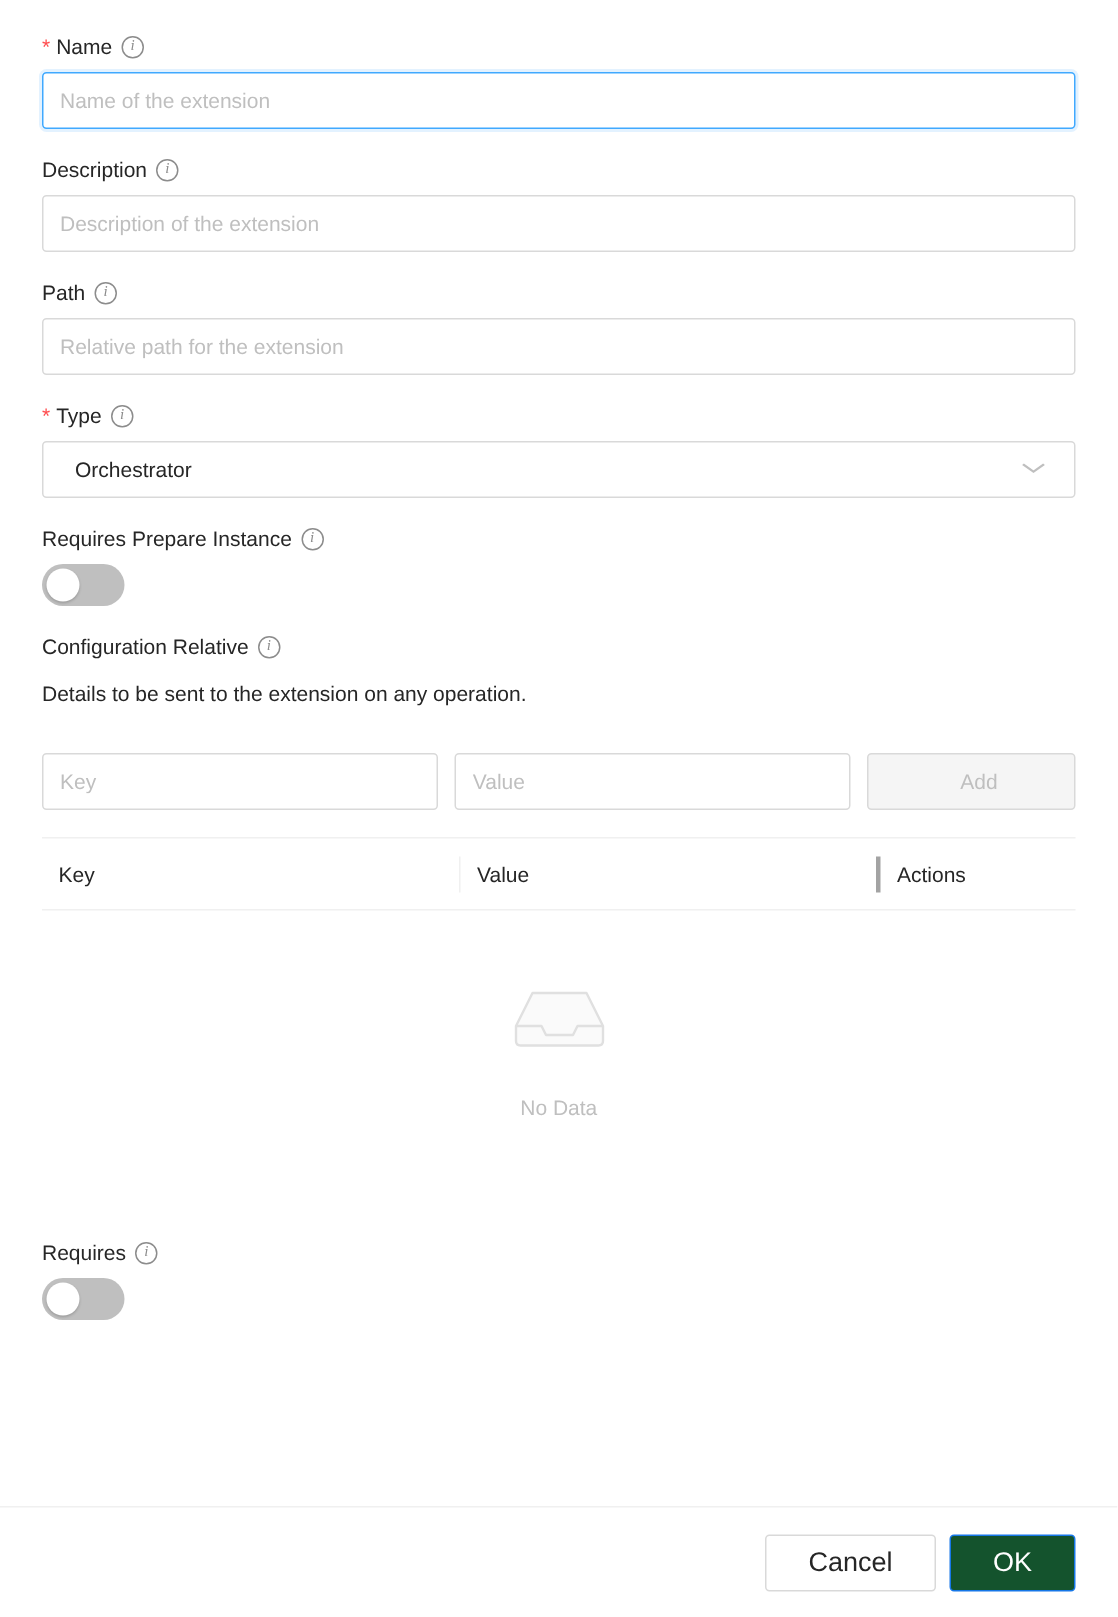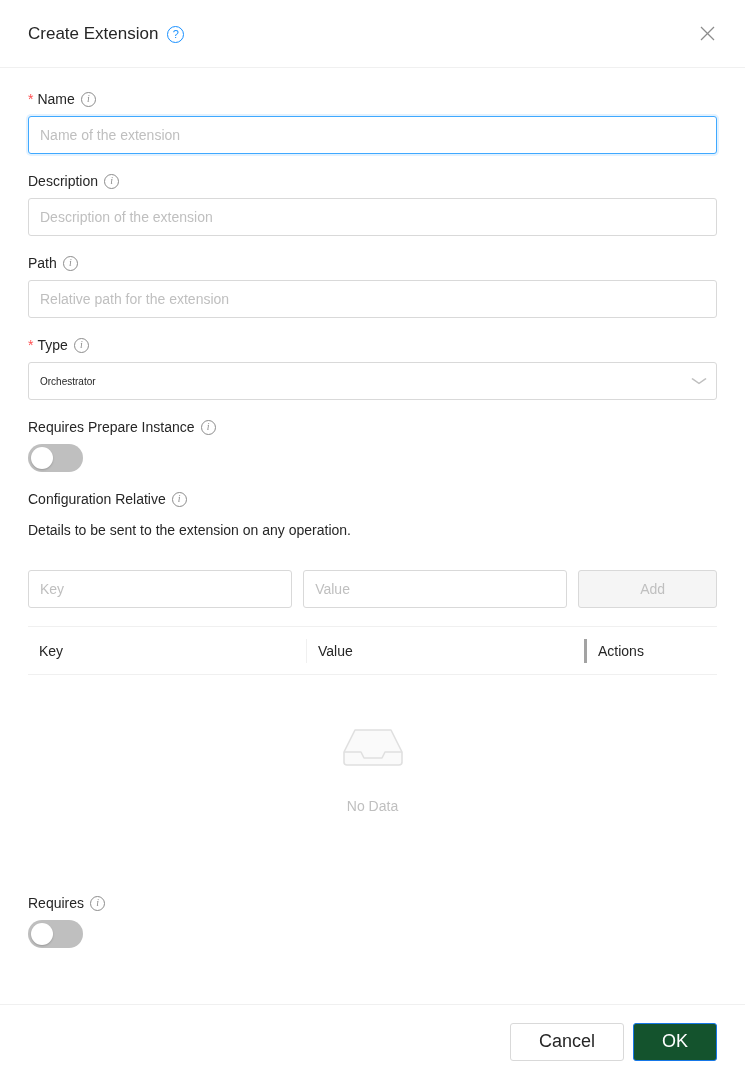--- a/index.html
+++ b/index.html
@@ -131,27 +131,27 @@
     box-shadow: 0 0 0 2px rgba(24,144,255,0.12);
   }
   .field-block { margin-bottom: 18px; }
 
   
   .select-box {
     width: 100%;
     height: 38px;
     border: 1px solid #d9d9d9;
     border-radius: 3px;
-    padding: 0 11px;
+    padding: 0 21px;
     display: flex;
     align-items: center;
     justify-content: space-between;
     background: #fff;
     cursor: pointer;
-    font-size: 10px;
+    font-size: 14px;
   }
   .select-value { color: #262626; }
   .chevron {
     color: #bfbfbf;
     font-size: 11px;
     line-height: 1;
     transform: scaleX(1.4);
   }
 
   
@@ -271,30 +271,20 @@
     border: 1px solid #1677e8;
     color: #fff;
     min-width: 64px;
   }
 </style>
 </head>
 <body>
 
 <div class="dialog">
 
-  <div class="dialog-header">
-    <span class="dialog-title">Create Extension</span>
-    <span class="help-icon">?</span>
-    <span class="close-btn">
-      <svg width="17" height="17" viewBox="0 0 17 17" aria-hidden="true">
-        <line x1="2" y1="2" x2="15" y2="15" stroke="currentColor" stroke-width="1.3"></line>
-        <line x1="15" y1="2" x2="2" y2="15" stroke="currentColor" stroke-width="1.3"></line>
-      </svg>
-    </span>
-  </div>
 
   <div class="dialog-body">
 
     <div class="field-block">
       <div class="field-label">
         <span class="req-star">*</span>
         <span>Name</span>
         <span class="info-icon">i</span>
       </div>
       <input class="text-input focused" type="text" placeholder="Name of the extension" style="">

